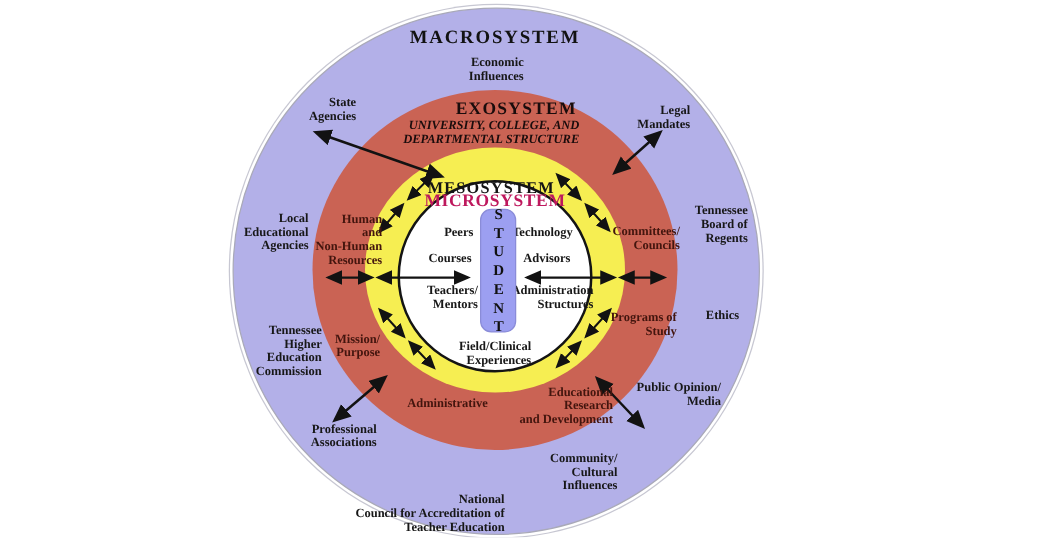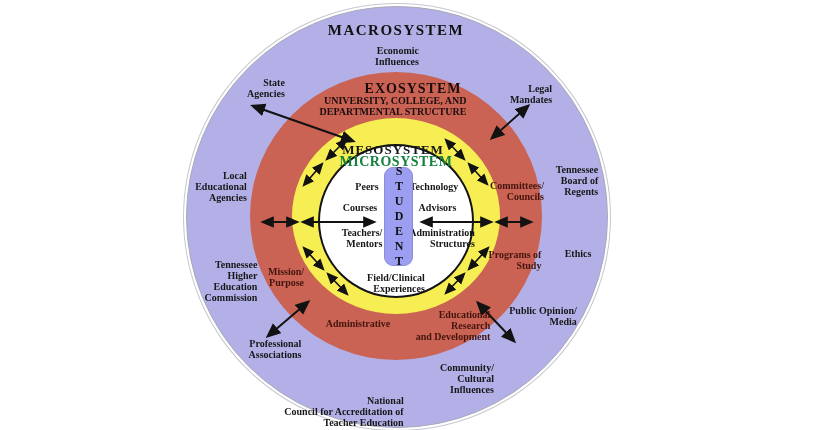--- a/index.html
+++ b/index.html
@@ -18,23 +18,23 @@
   .ring-meso{left:292px;top:118px;width:208px;height:196px;background:var(--mesosystem,#f6ee52);}
   .ring-micro{left:318px;top:144px;width:156px;height:154px;background:var(--microsystem,#ffffff);border:2px solid #141414;box-sizing:border-box;}
   .lbl{
     position:absolute;transform:translate(-50%,-50%);
     white-space:pre-line;text-align:right;
     font-weight:bold;font-size:10px;line-height:11px;color:#171717;
   }
   .lbl-red{color:#43150e;}
   .title-macro{font-size:15px;line-height:16px;letter-spacing:1.5px;color:#121212;}
   .title-exo{font-size:14px;line-height:15px;letter-spacing:1px;color:#1a0c0c;}
-  .sub-exo{font-size:10px;line-height:11px;color:#1a0c0c;}
+  .sub-exo{font-style:italic;font-size:10px;line-height:11px;color:#1a0c0c;}
   .title-meso{font-size:13px;line-height:14px;letter-spacing:1px;color:#141414;}
-  .title-micro{font-size:14px;line-height:15px;letter-spacing:0.5px;color:#15803d;}
+  .title-micro{font-size:14px;line-height:15px;letter-spacing:0.5px;color:#be185d;}
   .student-box{
     position:absolute;left:384px;top:167px;width:29px;height:99px;
     background:var(--student_box,#9c9ff1);
     border:1px solid #8a8cd8;border-radius:9px;box-sizing:border-box;
     display:flex;align-items:center;justify-content:center;
   }
   .student-text{
     writing-mode:vertical-rl;text-orientation:upright;
     font-weight:bold;font-size:12px;letter-spacing:1px;color:#101010;
   }
@@ -123,20 +123,24 @@
 Media</div>
   <div class="lbl" style="left:275px;top:349px;">Professional
 Associations</div>
   <div class="lbl" style="left:344px;top:383px;margin-top:28px;">National
 Council for Accreditation of
 Teacher Education</div>
   <div class="lbl" style="left:467px;top:378px;">Community/
 Cultural
 Influences</div>
 
+  <div class="lbl lbl-red" style="left:279px;top:192px;">Human
+and
+Non-Human
+Resources</div>
   <div class="lbl lbl-red" style="left:286px;top:277px;">Mission/
 Purpose</div>
   <div class="lbl lbl-red" style="left:358px;top:323px;">Administrative</div>
   <div class="lbl lbl-red" style="left:453px;top:325px;">Educational
 Research
 and Development</div>
   <div class="lbl lbl-red" style="left:515px;top:260px;">Programs of
 Study</div>
   <div class="lbl lbl-red" style="left:517px;top:191px;">Committees/
 Councils</div>

